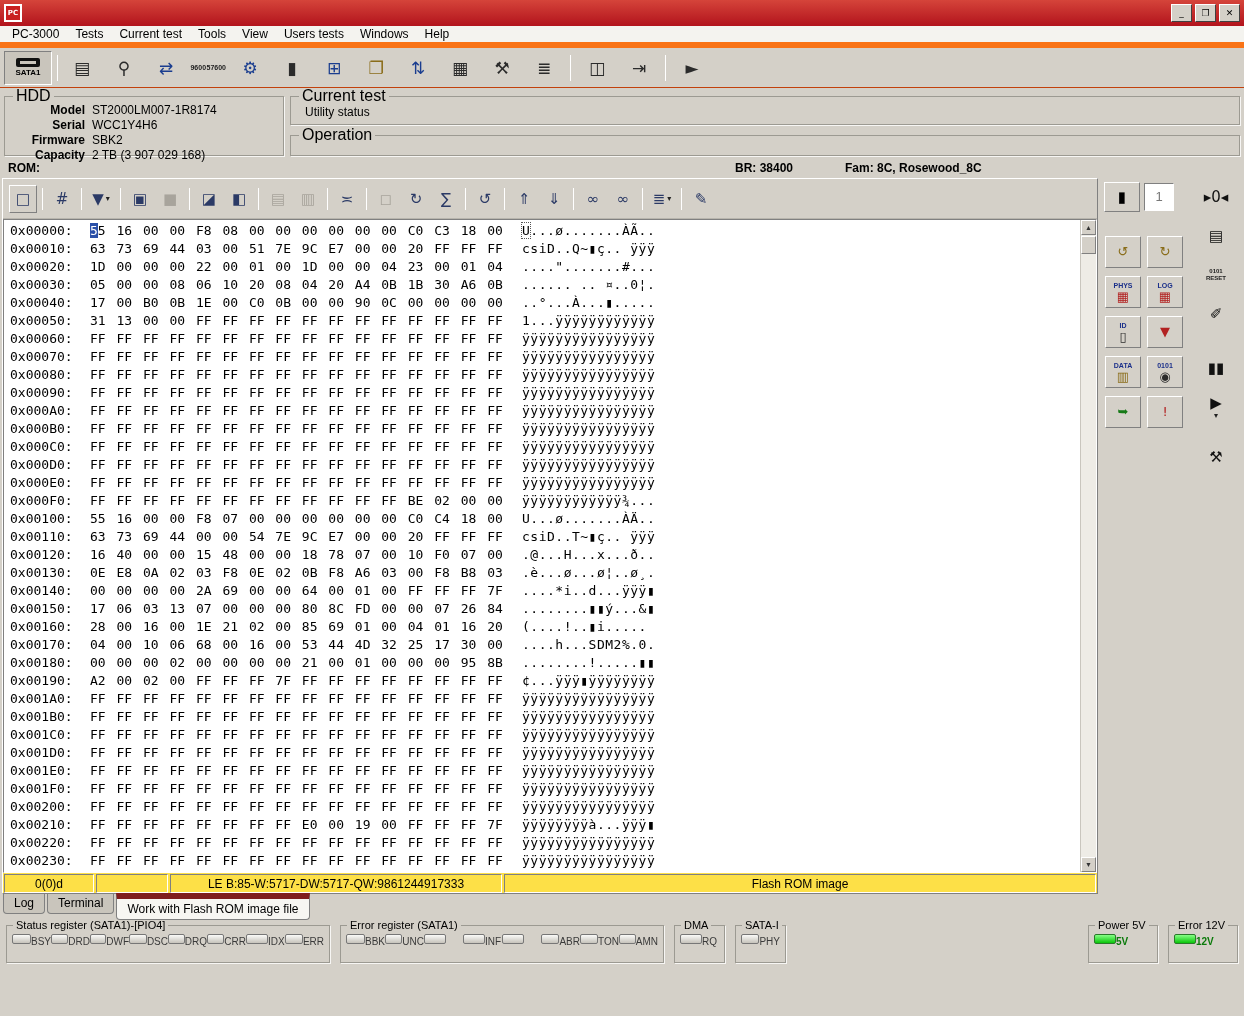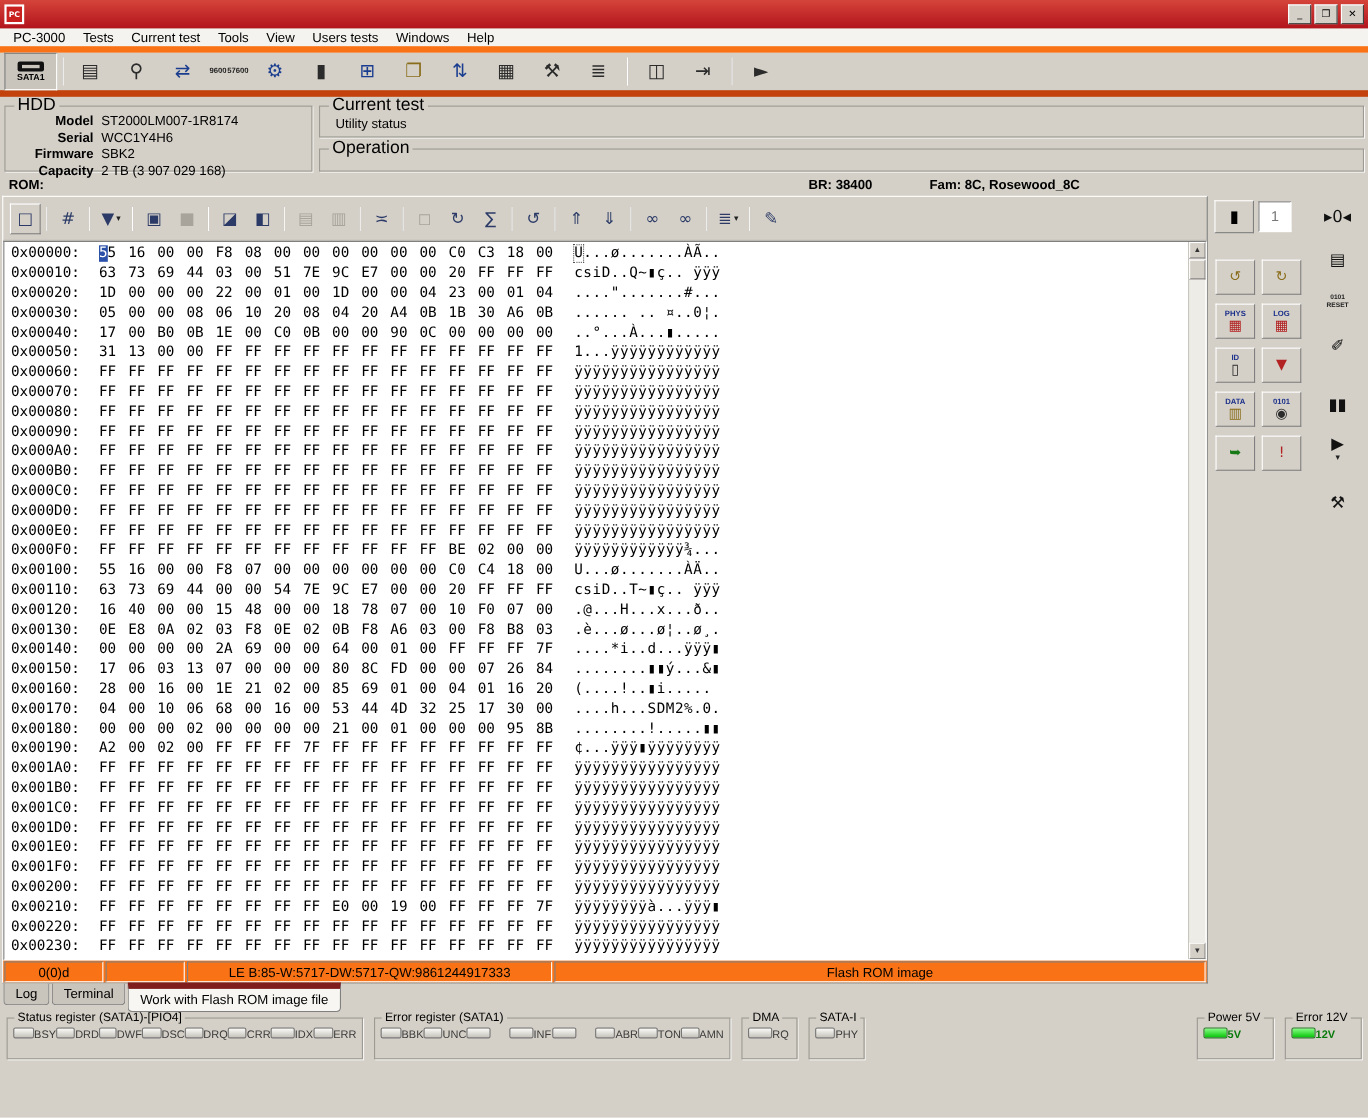--- a/index.html
+++ b/index.html
@@ -12,21 +12,21 @@
   .app-icon { width:18px; height:18px; background:#fff; display:flex; align-items:center; justify-content:center; }
   .app-icon-inner { width:14px; height:14px; background:#c92020; color:#fff; font-size:7px; font-weight:bold; display:flex; align-items:center; justify-content:center; font-family:"DejaVu Sans",sans-serif; }
   .title-spacer { flex:1; }
   .winbtn { width:21px; height:18px; background:#d4d0c8; border:1px solid; border-color:#fff #404040 #404040 #fff; font-size:9px; line-height:1; display:flex; align-items:center; justify-content:center; font-family:"DejaVu Sans",sans-serif; }
 
   
   .menubar { height:22px; background:#f4f3ef; display:flex; align-items:stretch; padding-left:4px; border-bottom:6px solid #f97316; flex:0 0 auto; }
   .menu-item { padding:0 8px; display:flex; align-items:center; font-size:12px; cursor:default; }
 
   
-  .toolbar { height:40px; background:#d4d0c8; display:flex; align-items:center; padding:2px 4px; gap:2px; border-bottom:6px solid #c2410c; flex:0 0 auto; }
+  .toolbar { height:40px; background:#d4d0c8; display:flex; align-items:center; padding:2px 4px; gap:2px; border-bottom:1px solid #c2410c; flex:0 0 auto; }
   .sata-btn { width:48px; height:34px; border:1px solid; border-color:#808080 #fff #fff #808080; background:#c9c5bc; display:flex; flex-direction:column; align-items:center; justify-content:center; }
   .sata-icon { width:24px; height:9px; background:#111; border-radius:2px; position:relative; }
   .sata-icon::after { content:""; position:absolute; left:4px; top:3px; right:4px; height:3px; background:#c9c5bc; }
   .sata-label { font-size:8px; font-weight:bold; margin-top:1px; }
   .tb-sep { width:1px; height:26px; background:#96938b; border-right:1px solid #fff; margin:0 3px; }
   .tb-group { display:flex; align-items:center; gap:4px; }
   .tb-btn { width:38px; height:32px; background:transparent; border:1px solid transparent; display:flex; align-items:center; justify-content:center; flex-direction:row; }
   .tb-glyph { font-size:17px; font-family:"DejaVu Sans",sans-serif; }
   .tiny-line { display:block; font-size:7px; font-weight:bold; line-height:8px; color:#222; text-align:center; }
   .tb-btn .tiny-line { width:100%; }
@@ -70,21 +70,21 @@
   .hex-bytes { display:inline-block; width:432px; word-spacing:3px; }
   .hex-ascii { letter-spacing:0.5px; }
   .hex-sel { background:#2b50a8; color:#fff; }
   .ascii-cursor { outline:1px dotted #555; }
 
   .scrollbar { position:absolute; top:0; right:0; bottom:0; width:16px; background:#eeece6; border-left:1px solid #c9c6be; display:flex; flex-direction:column; }
   .sb-btn { height:15px; background:#d4d0c8; border:1px solid; border-color:#fff #808080 #808080 #fff; font-size:7px; display:flex; align-items:center; justify-content:center; color:#333; flex:0 0 auto; }
   .sb-thumb { height:18px; margin:1px 0; background:#d4d0c8; border:1px solid; border-color:#fff #808080 #808080 #fff; flex:0 0 auto; }
   .sb-track { flex:1; }
 
-  .hex-status { height:20px; display:flex; gap:2px; background:#f97316; padding:1px 1px 0; flex:0 0 auto; }
+  .hex-status { height:20px; display:flex; gap:2px; background:#fde047; padding:1px 1px 0; flex:0 0 auto; }
   .sb-cell { border:1px solid; border-color:#808080 #fff #fff #808080; font-size:12px; display:flex; align-items:center; justify-content:center; overflow:hidden; white-space:nowrap; }
   .sb-cell-0 { width:90px; } .sb-cell-1 { width:72px; } .sb-cell-2 { width:332px; } .sb-cell-3 { flex:1; }
 
   
   .right-col { width:84px; padding-top:2px; flex:0 0 auto; }
   .page-row { display:flex; gap:4px; padding:2px; align-items:center; }
   .rc-btn { width:36px; height:30px; background:#d4d0c8; border:1px solid; border-color:#fff #808080 #808080 #fff; display:flex; align-items:center; justify-content:center; font-size:15px; }
   .page-box { width:30px; height:28px; background:#fff; border:1px solid; border-color:#808080 #fff #fff #808080; text-align:center; line-height:26px; color:#777; font-size:13px; }
   .rc-grid { display:grid; grid-template-columns:36px 36px; gap:8px 6px; padding:22px 2px 0; justify-content:center; }
   .rc-btn2 { height:32px; background:#d4d0c8; border:1px solid; border-color:#fff #808080 #808080 #fff; display:flex; flex-direction:column; align-items:center; justify-content:center; }

